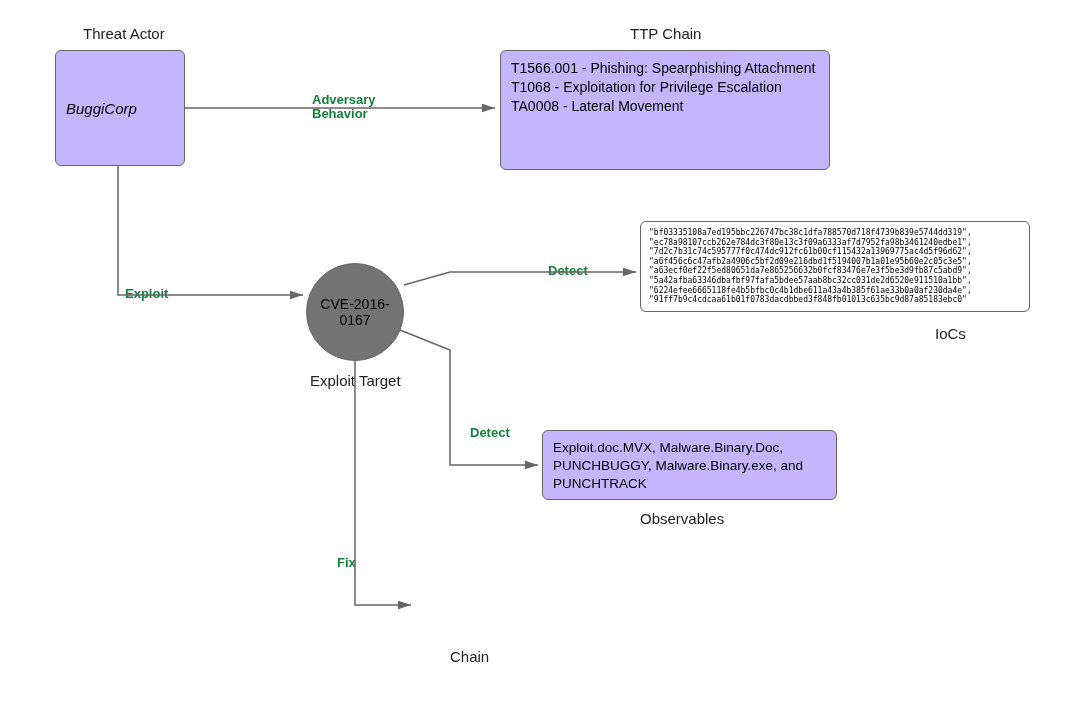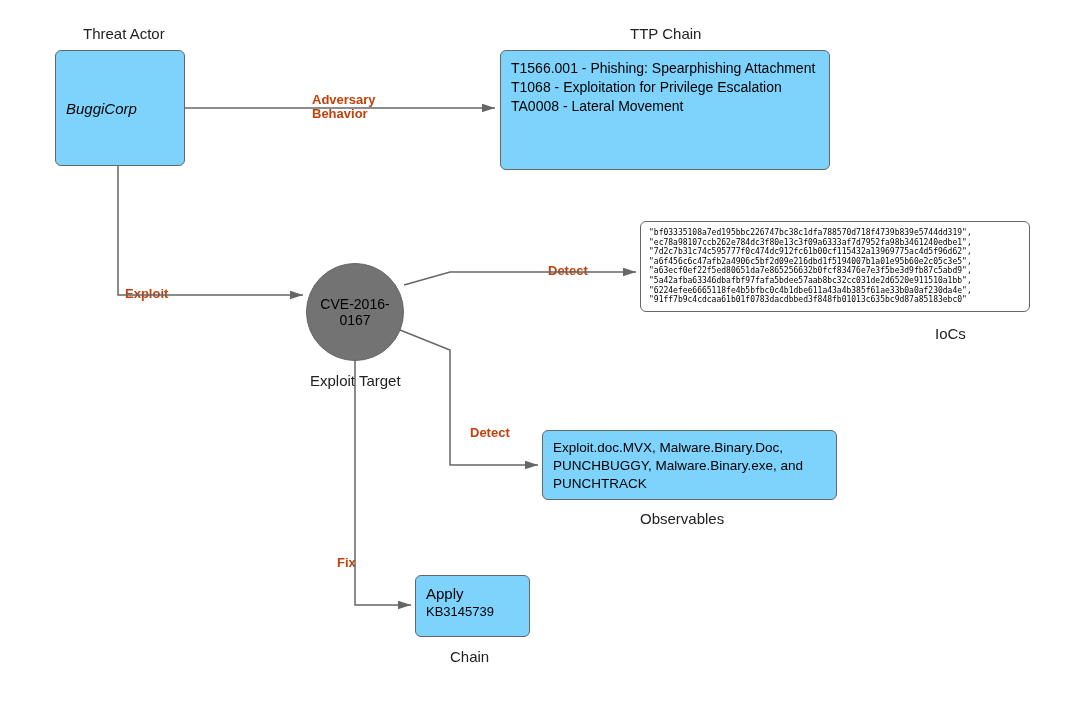--- a/index.html
+++ b/index.html
@@ -14,34 +14,34 @@
 .container {
   position: relative;
   width: 1070px;
   height: 717px;
   border-right: 2px solid #333;
 }
 .node {
   position: absolute;
   border: 1.5px solid #666;
   border-radius: 6px;
-  background: #7dd3fc;
+  background: #c4b5fd;
   padding: 8px 10px;
   box-sizing: border-box;
 }
 .label {
   position: absolute;
   font-size: 15px;
   color: #222;
 }
 .edge-label {
   position: absolute;
   font-size: 13px;
   font-weight: bold;
-  color: #c2410c;
+  color: #15803d;
 }
 .circle {
   position: absolute;
   border: 1.5px solid #666;
   border-radius: 50%;
   background: #737373;
   display: flex;
   align-items: center;
   justify-content: center;
   text-align: center;
@@ -114,26 +114,20 @@
     <div>"6224efee6665118fe4b5bfbc0c4b1dbe611a43a4b385f61ae33b0a0af230da4e",</div>
     <div>"91ff7b9c4cdcaa61b01f0783dacdbbed3f848fb01013c635bc9d87a85183ebc0"</div>
   </div>
   <div class="label" style="left:935px; top:325px;">IoCs</div>
 
   <div class="node" style="left:542px; top:430px; width:295px; height:70px;">
     <div class="obs-content">Exploit.doc.MVX, Malware.Binary.Doc, PUNCHBUGGY, Malware.Binary.exe, and PUNCHTRACK</div>
   </div>
   <div class="label" style="left:640px; top:510px;">Observables</div>
 
-  <div class="node" style="left:415px; top:575px; width:115px; height:62px;">
-    <div class="patch-content">
-      <div style="font-size:15px;">Apply</div>
-      <div style="font-size:13px;">KB3145739</div>
-    </div>
-  </div>
   <div class="label" style="left:450px; top:648px;">Chain</div>
 
   <div class="edge-label" style="left:312px; top:93px; line-height:1.1;">
     <div style="white-space:pre-line;">Adversary
 Behavior</div>
   </div>
   <div class="edge-label" style="left:125px; top:286px;">Exploit</div>
   <div class="edge-label" style="left:548px; top:263px;">Detect</div>
   <div class="edge-label" style="left:470px; top:425px;">Detect</div>
   <div class="edge-label" style="left:337px; top:555px;">Fix</div>

